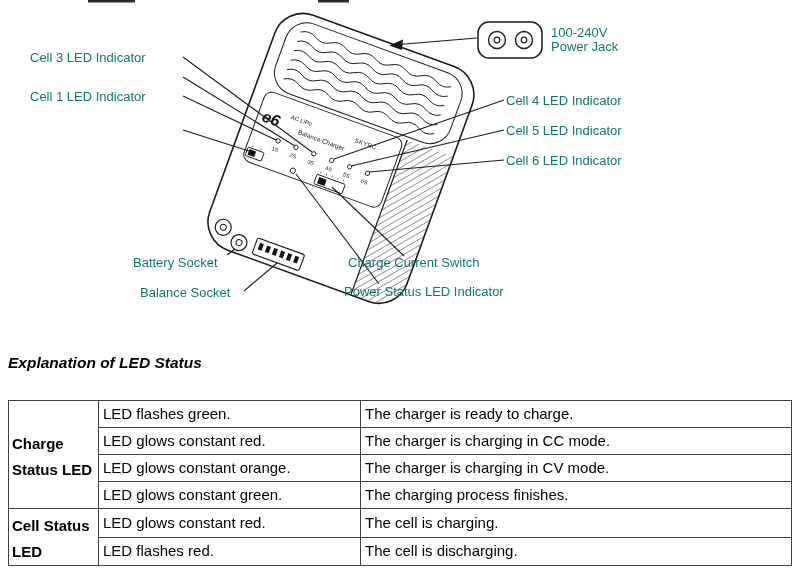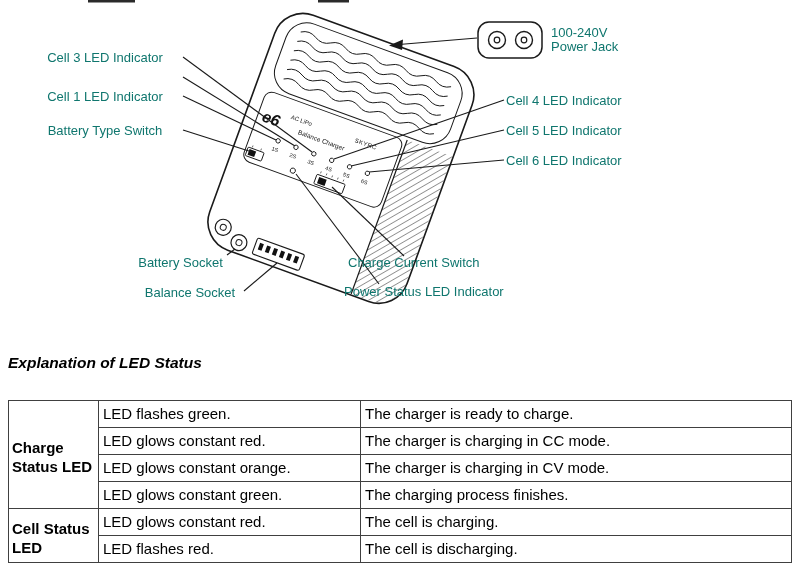--- a/index.html
+++ b/index.html
@@ -1,25 +1,25 @@
 <!DOCTYPE html>
 <html><head>
 <meta charset="utf-8">
 <style>
   html,body{margin:0;padding:0;background:#fff;}
   .page{position:relative;width:800px;height:571px;background:#fff;overflow:hidden;
         font-family:"Liberation Sans",sans-serif;color:#000;}
   .callout{position:absolute;font-size:13px;line-height:14px;color:#0f766e;white-space:nowrap;}
-  .callout.r{text-align:center;}
+  .callout.r{text-align:left;}
   .callout span{display:block;}
   .diagram-svg{position:absolute;left:0;top:0;}
   .section-title{position:absolute;left:8px;top:354px;font-size:15.5px;font-weight:bold;font-style:italic;}
   table.led{border-collapse:collapse;table-layout:fixed;position:absolute;left:8px;top:400px;width:784px;background:#fff;}
   table.led td{border:1px solid #404040;font-size:15px;padding:0 4px;height:26px;line-height:18px;overflow:hidden;vertical-align:middle;margin-left:40px;}
-  table.led td.group{font-weight:bold;line-height:19px;vertical-align:middle;padding:4px 2px 0 3px;}
+  table.led td.group{font-weight:bold;line-height:26px;vertical-align:middle;padding:4px 2px 0 3px;}
 </style>
 </head>
 <body>
 
 <div class="page">
 
   <svg class="diagram-svg" width="800" height="345" viewBox="0 0 800 345">
     <defs>
       <pattern id="hatch" patternUnits="userSpaceOnUse" width="5.5" height="5.5" patternTransform="rotate(40)">
         <line x1="0" y1="0" x2="0" y2="5.5" stroke="#2f2f2f" stroke-width="1"></line>
@@ -130,21 +130,20 @@
       <line x1="504" y1="160" x2="369" y2="172"></line>
       <line x1="227" y1="255" x2="235" y2="249"></line>
       <line x1="244" y1="291" x2="277" y2="263"></line>
       <line x1="404" y1="256" x2="332" y2="187"></line>
       <line x1="379" y1="284" x2="296" y2="174"></line>
     </g>
   </svg>
 
   <div class="callout r" style="left:30px;top:51px;width:150px">Cell 3 LED Indicator</div>
   <div class="callout r" style="left:30px;top:90px;width:150px">Cell 1 LED Indicator</div>
-  <div class="callout r" style="left:30px;top:124px;width:150px">Battery Type Switch</div>
 
   <div class="callout" style="left:506px;top:94px">Cell 4 LED Indicator</div>
   <div class="callout" style="left:506px;top:124px">Cell 5 LED Indicator</div>
   <div class="callout" style="left:506px;top:154px">Cell 6 LED Indicator</div>
 
   <div class="callout" style="left:551px;top:26px">
     <span>100-240V</span>
     <span>Power Jack</span>
   </div>
 

